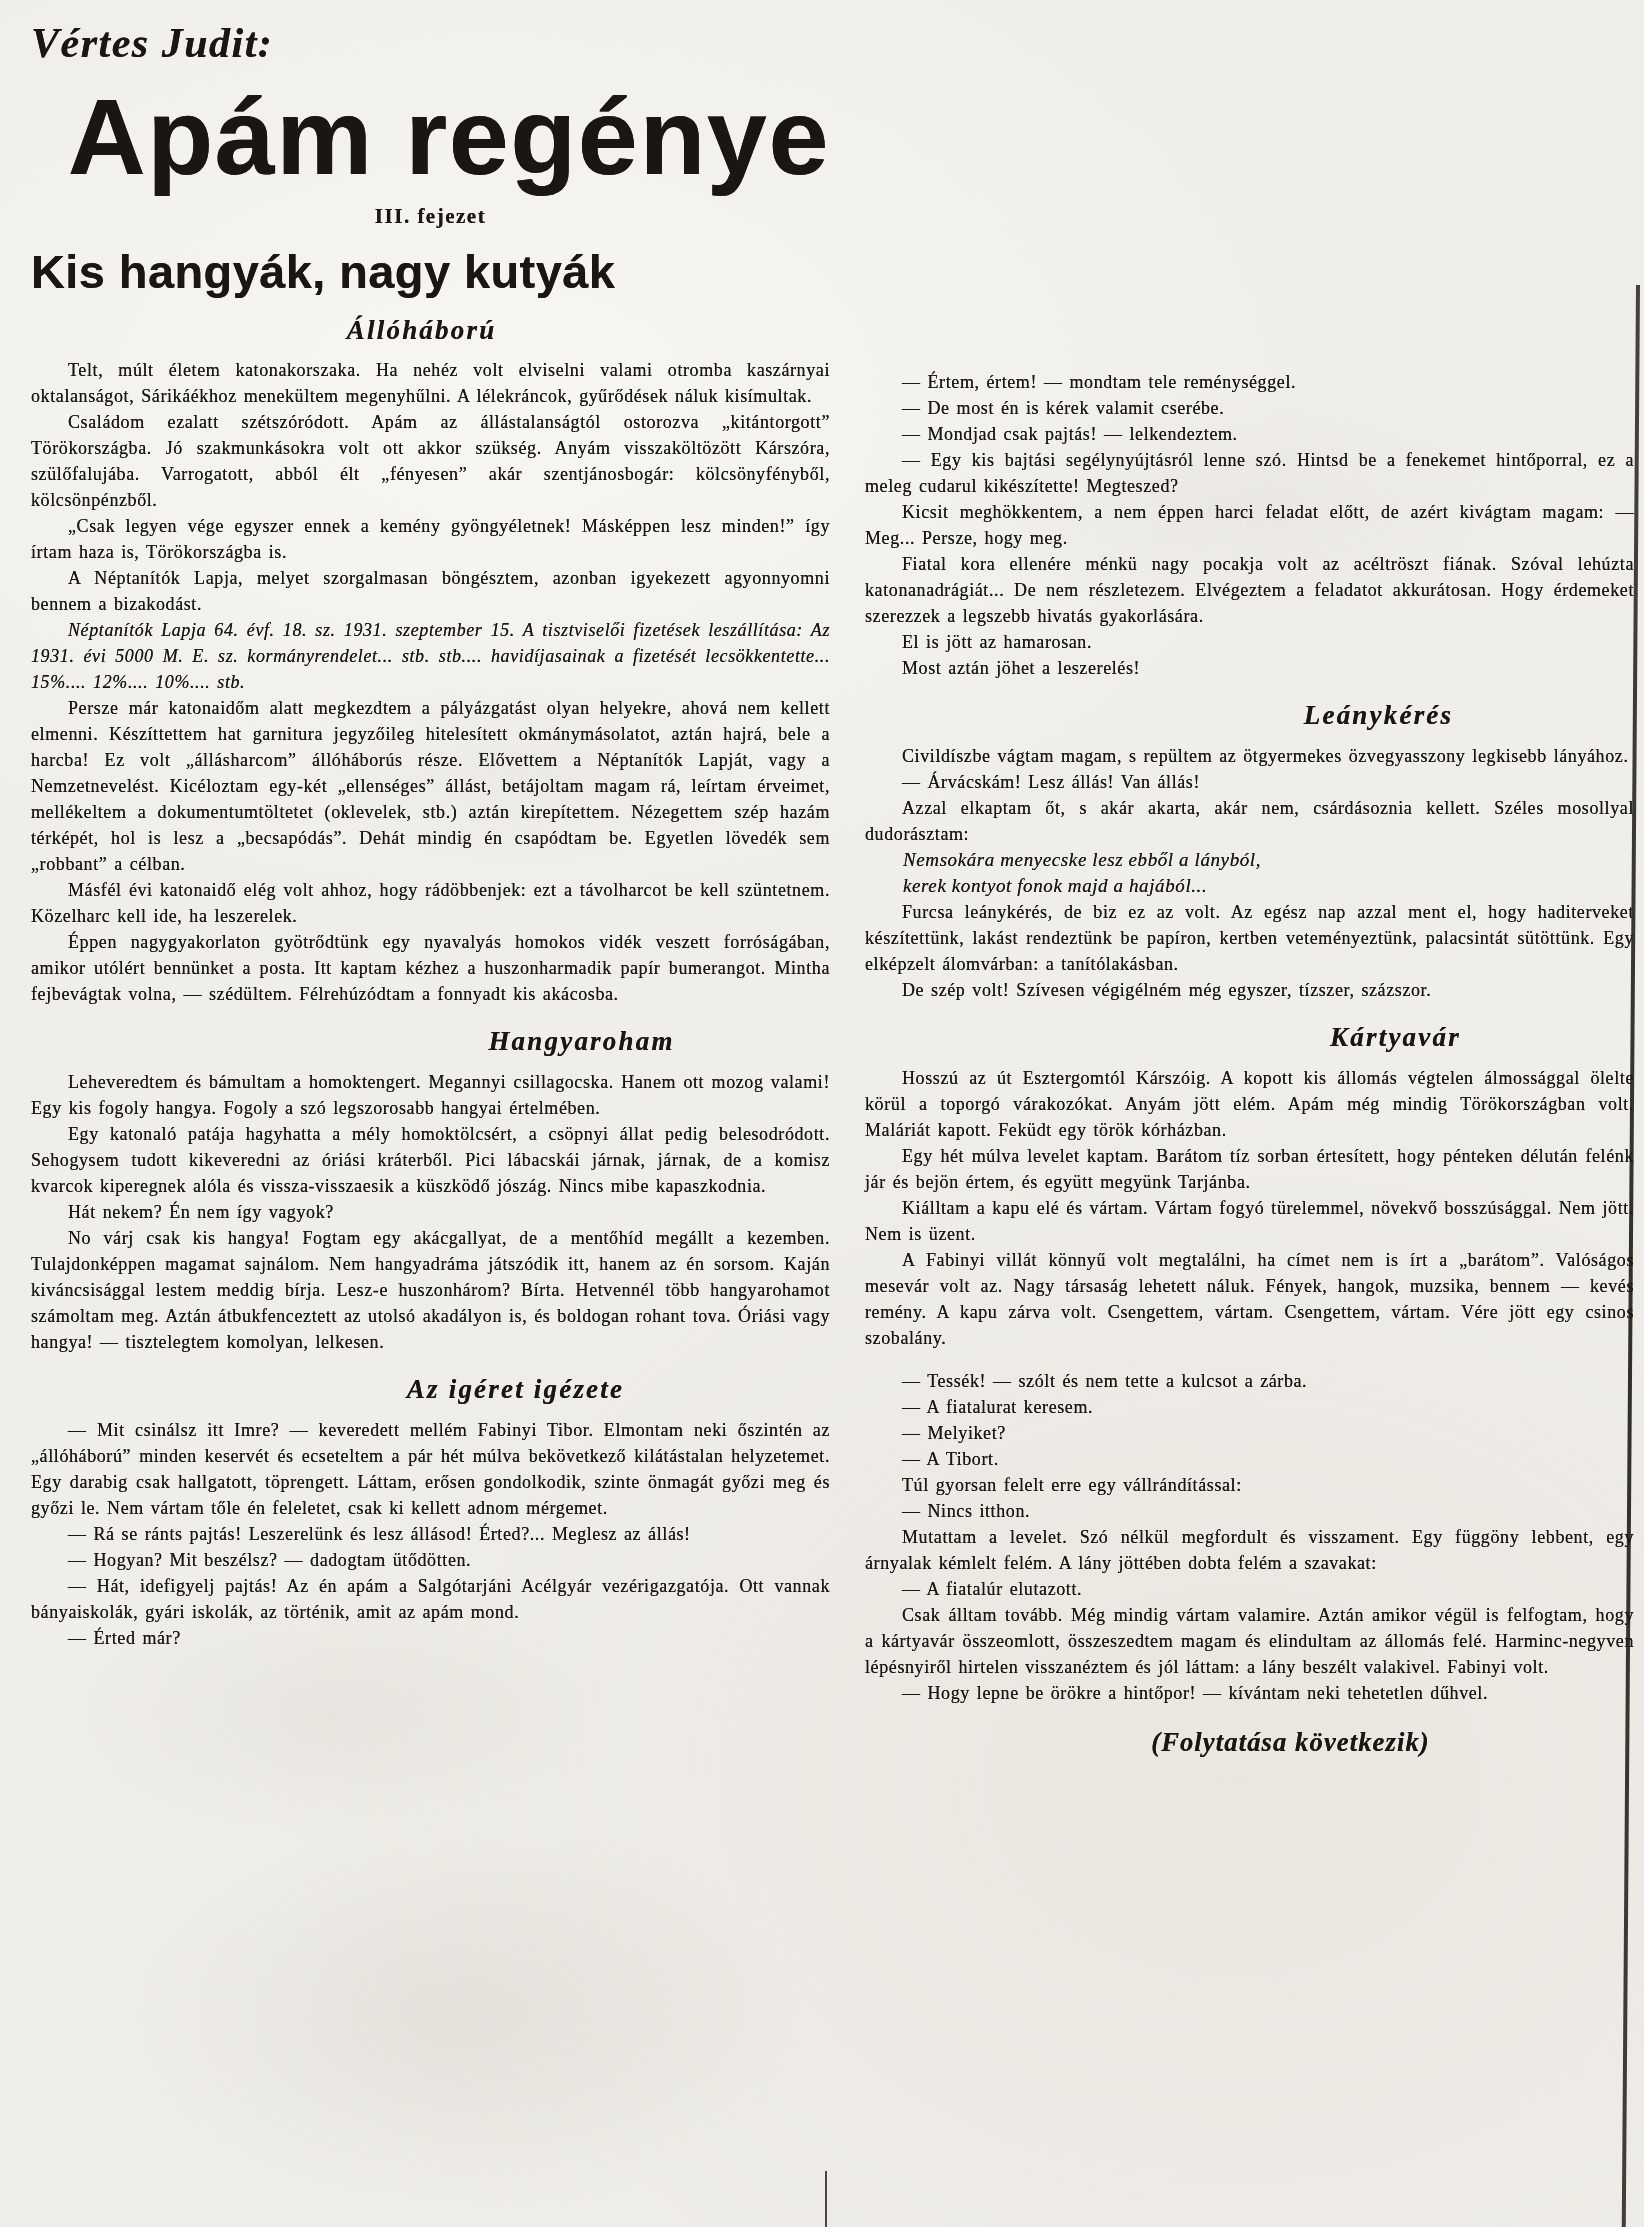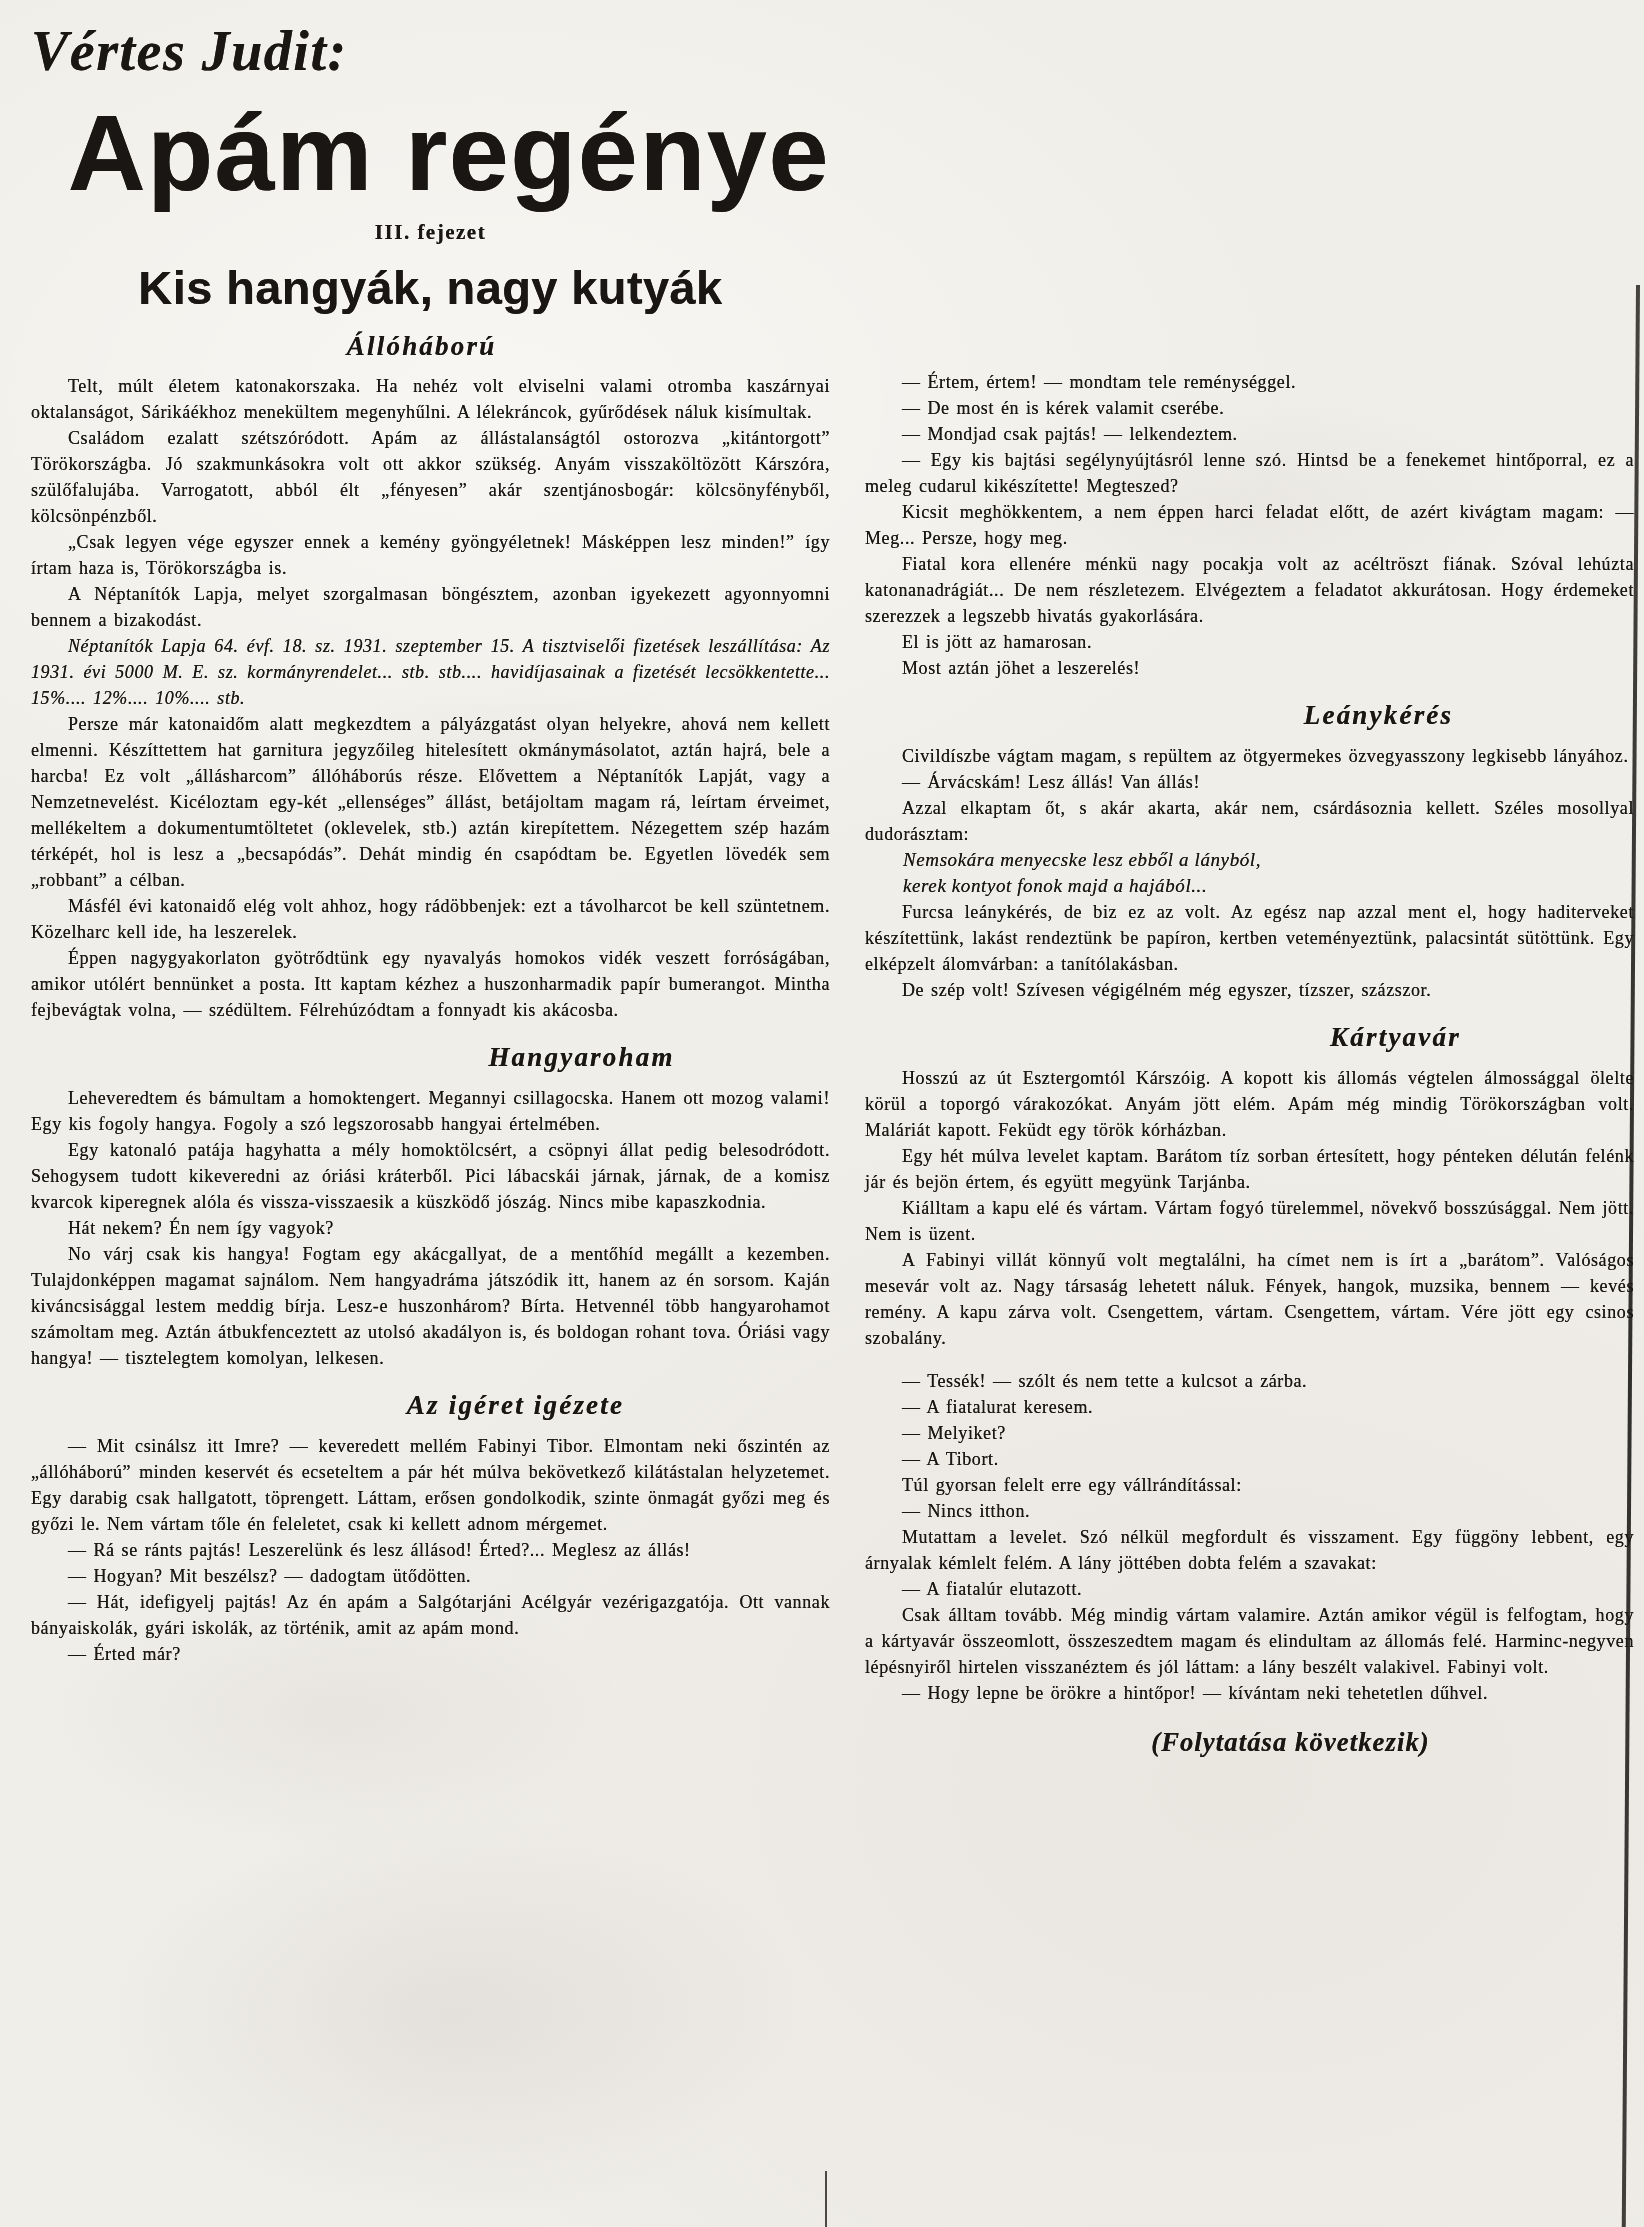--- a/index.html
+++ b/index.html
@@ -22,34 +22,34 @@
   .s4 { left:281px; top:664px; width:480px; height:207px;
         background:radial-gradient(ellipse at center, rgba(70,62,52,0.035), rgba(0,0,0,0) 70%); }
 
   .col { position:absolute; }
   .col-left  { left:31px;  top:19px;  width:799px; }
   .col-right { left:865px; top:369px; width:769px; }
 
   .col, .col * { text-shadow:0 0 0.5px rgba(25,22,19,0.85); }
 
   .author {
-    margin:0; font-style:italic; font-weight:700; font-size:56px;
+    margin:0; font-style:italic; font-weight:700; font-size:42px;
     letter-spacing:1.5px;
   }
   .title {
     margin:14.8px 0 0 0; text-align:right; line-height:1.02;
     font-family:"Liberation Sans","DejaVu Sans",sans-serif;
     font-weight:700; font-size:108px; letter-spacing:1.5px;
   }
   .chapter {
     margin:11.8px 0 0 0; text-align:center;
     font-weight:700; font-size:21px; letter-spacing:1.5px;
   }
   .subtitle {
-    margin:14.8px 0 0 0; text-align:center;
+    margin:14.8px 0 0 0; text-align:left;
     font-family:"Liberation Sans","DejaVu Sans",sans-serif;
     font-weight:700; font-size:47px; letter-spacing:0.4px;
   }
   .sec-heading {
     text-align:center; font-style:italic; font-weight:700;
     font-size:27px; margin:19px 0 11.8px 0; letter-spacing:2.2px;
   }
   #h-allohaboru  { transform:translateX(-8.9px); margin-top:16px; }
   #h-hangyaroham { transform:translateX(151px); }
   #h-igeret      { transform:translateX(85px); }

